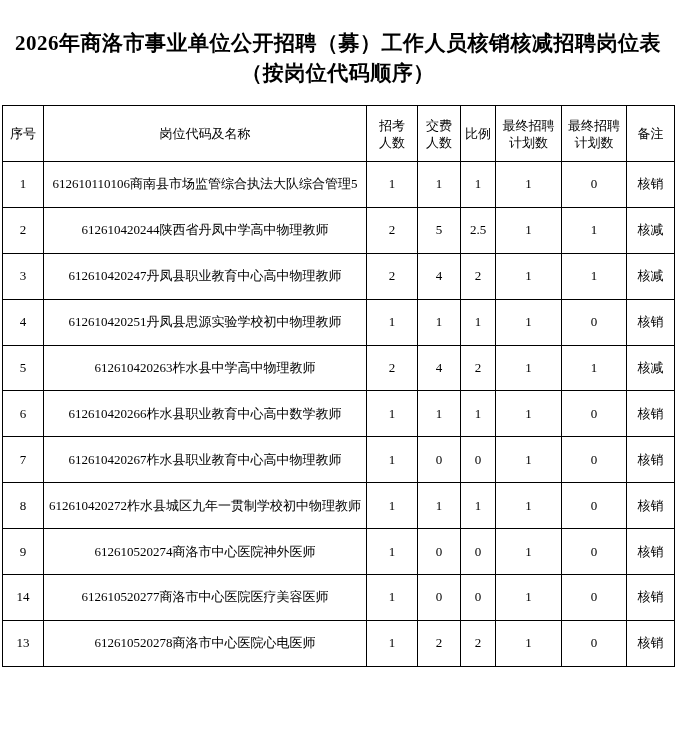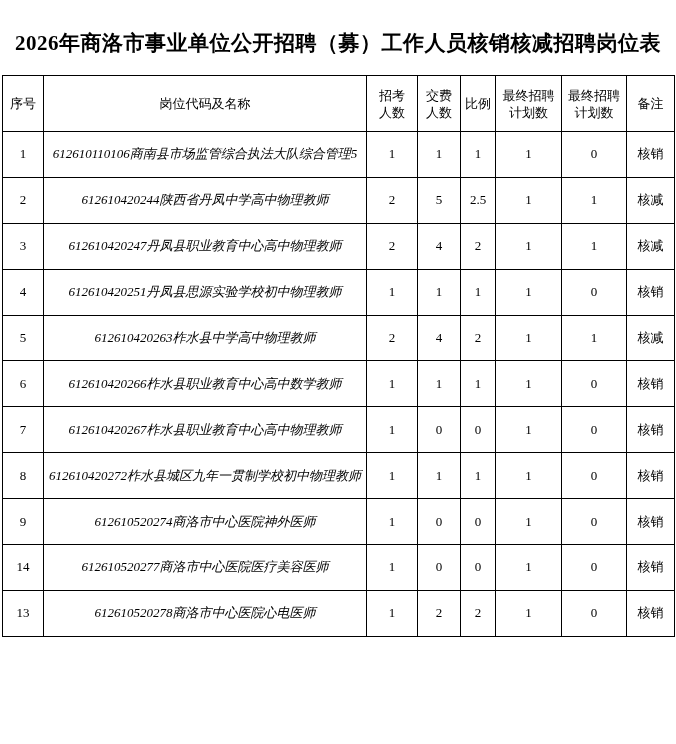--- a/index.html
+++ b/index.html
@@ -49,40 +49,40 @@
   table.positions th {
     white-space: pre-line;
     line-height: 17px;
   }
   thead tr { height: 56px; }
   tbody tr { height: 45.9px; }
   td.c-name {
     text-align: left;
     padding-left: 2px;
     font-size: 13px;
-    font-style: italic;
   }
   td.c-remark.bold { font-weight: normal; }
   
   col.w-no     { width: 41px; }
   col.w-name   { width: 323px; }
   col.w-recruit{ width: 51px; }
   col.w-paid   { width: 43px; }
   col.w-ratio  { width: 35px; }
   col.w-reduce { width: 66px; }
   col.w-final  { width: 65px; }
   col.w-remark { width: 48px; }
 </style>
 </head>
 <body>
 
 <div class="page">
 
   <div class="title">
     <div>2026年商洛市事业单位公开招聘（募）工作人员核销核减招聘岗位表</div>
+    <div>（按岗位代码顺序）</div>
   </div>
 
   <table class="positions">
     <colgroup>
       <col class="w-no">
       <col class="w-name">
       <col class="w-recruit">
       <col class="w-paid">
       <col class="w-ratio">
       <col class="w-reduce">

